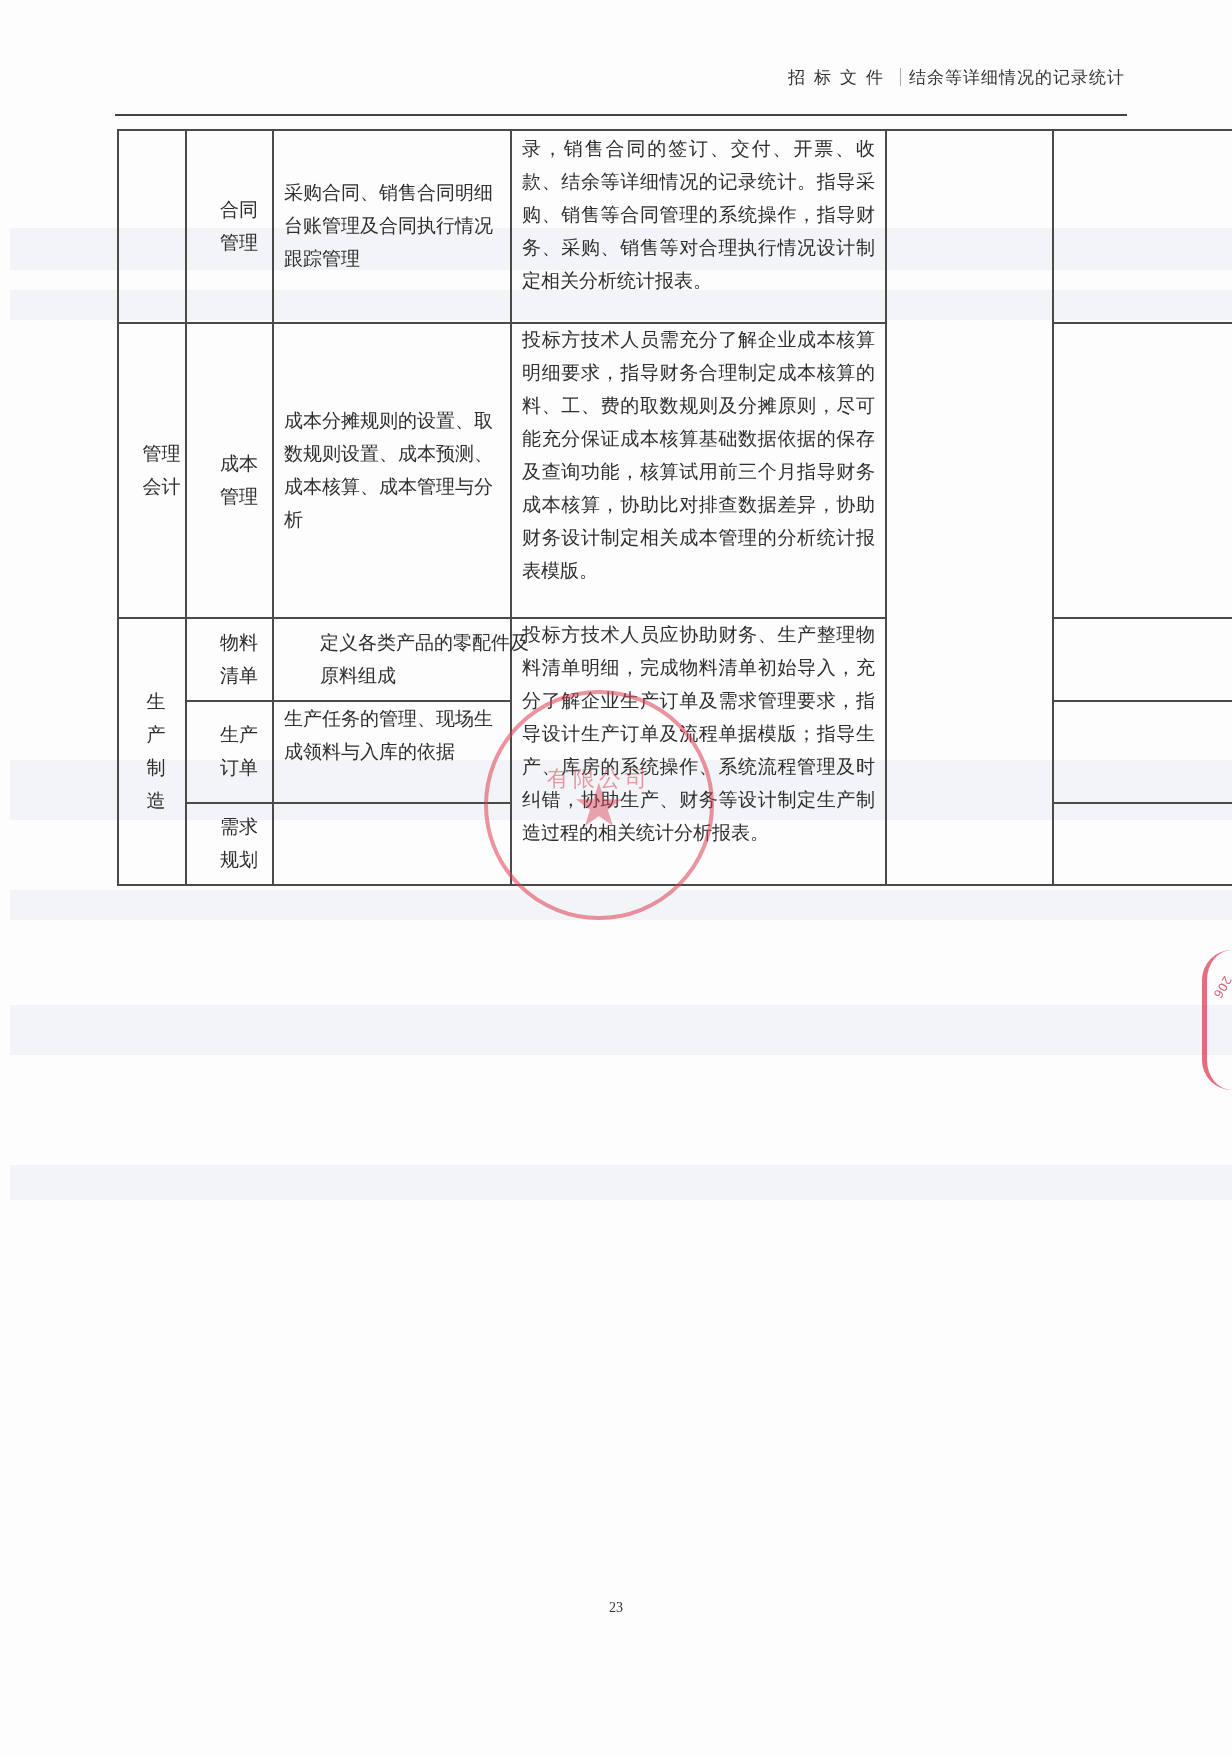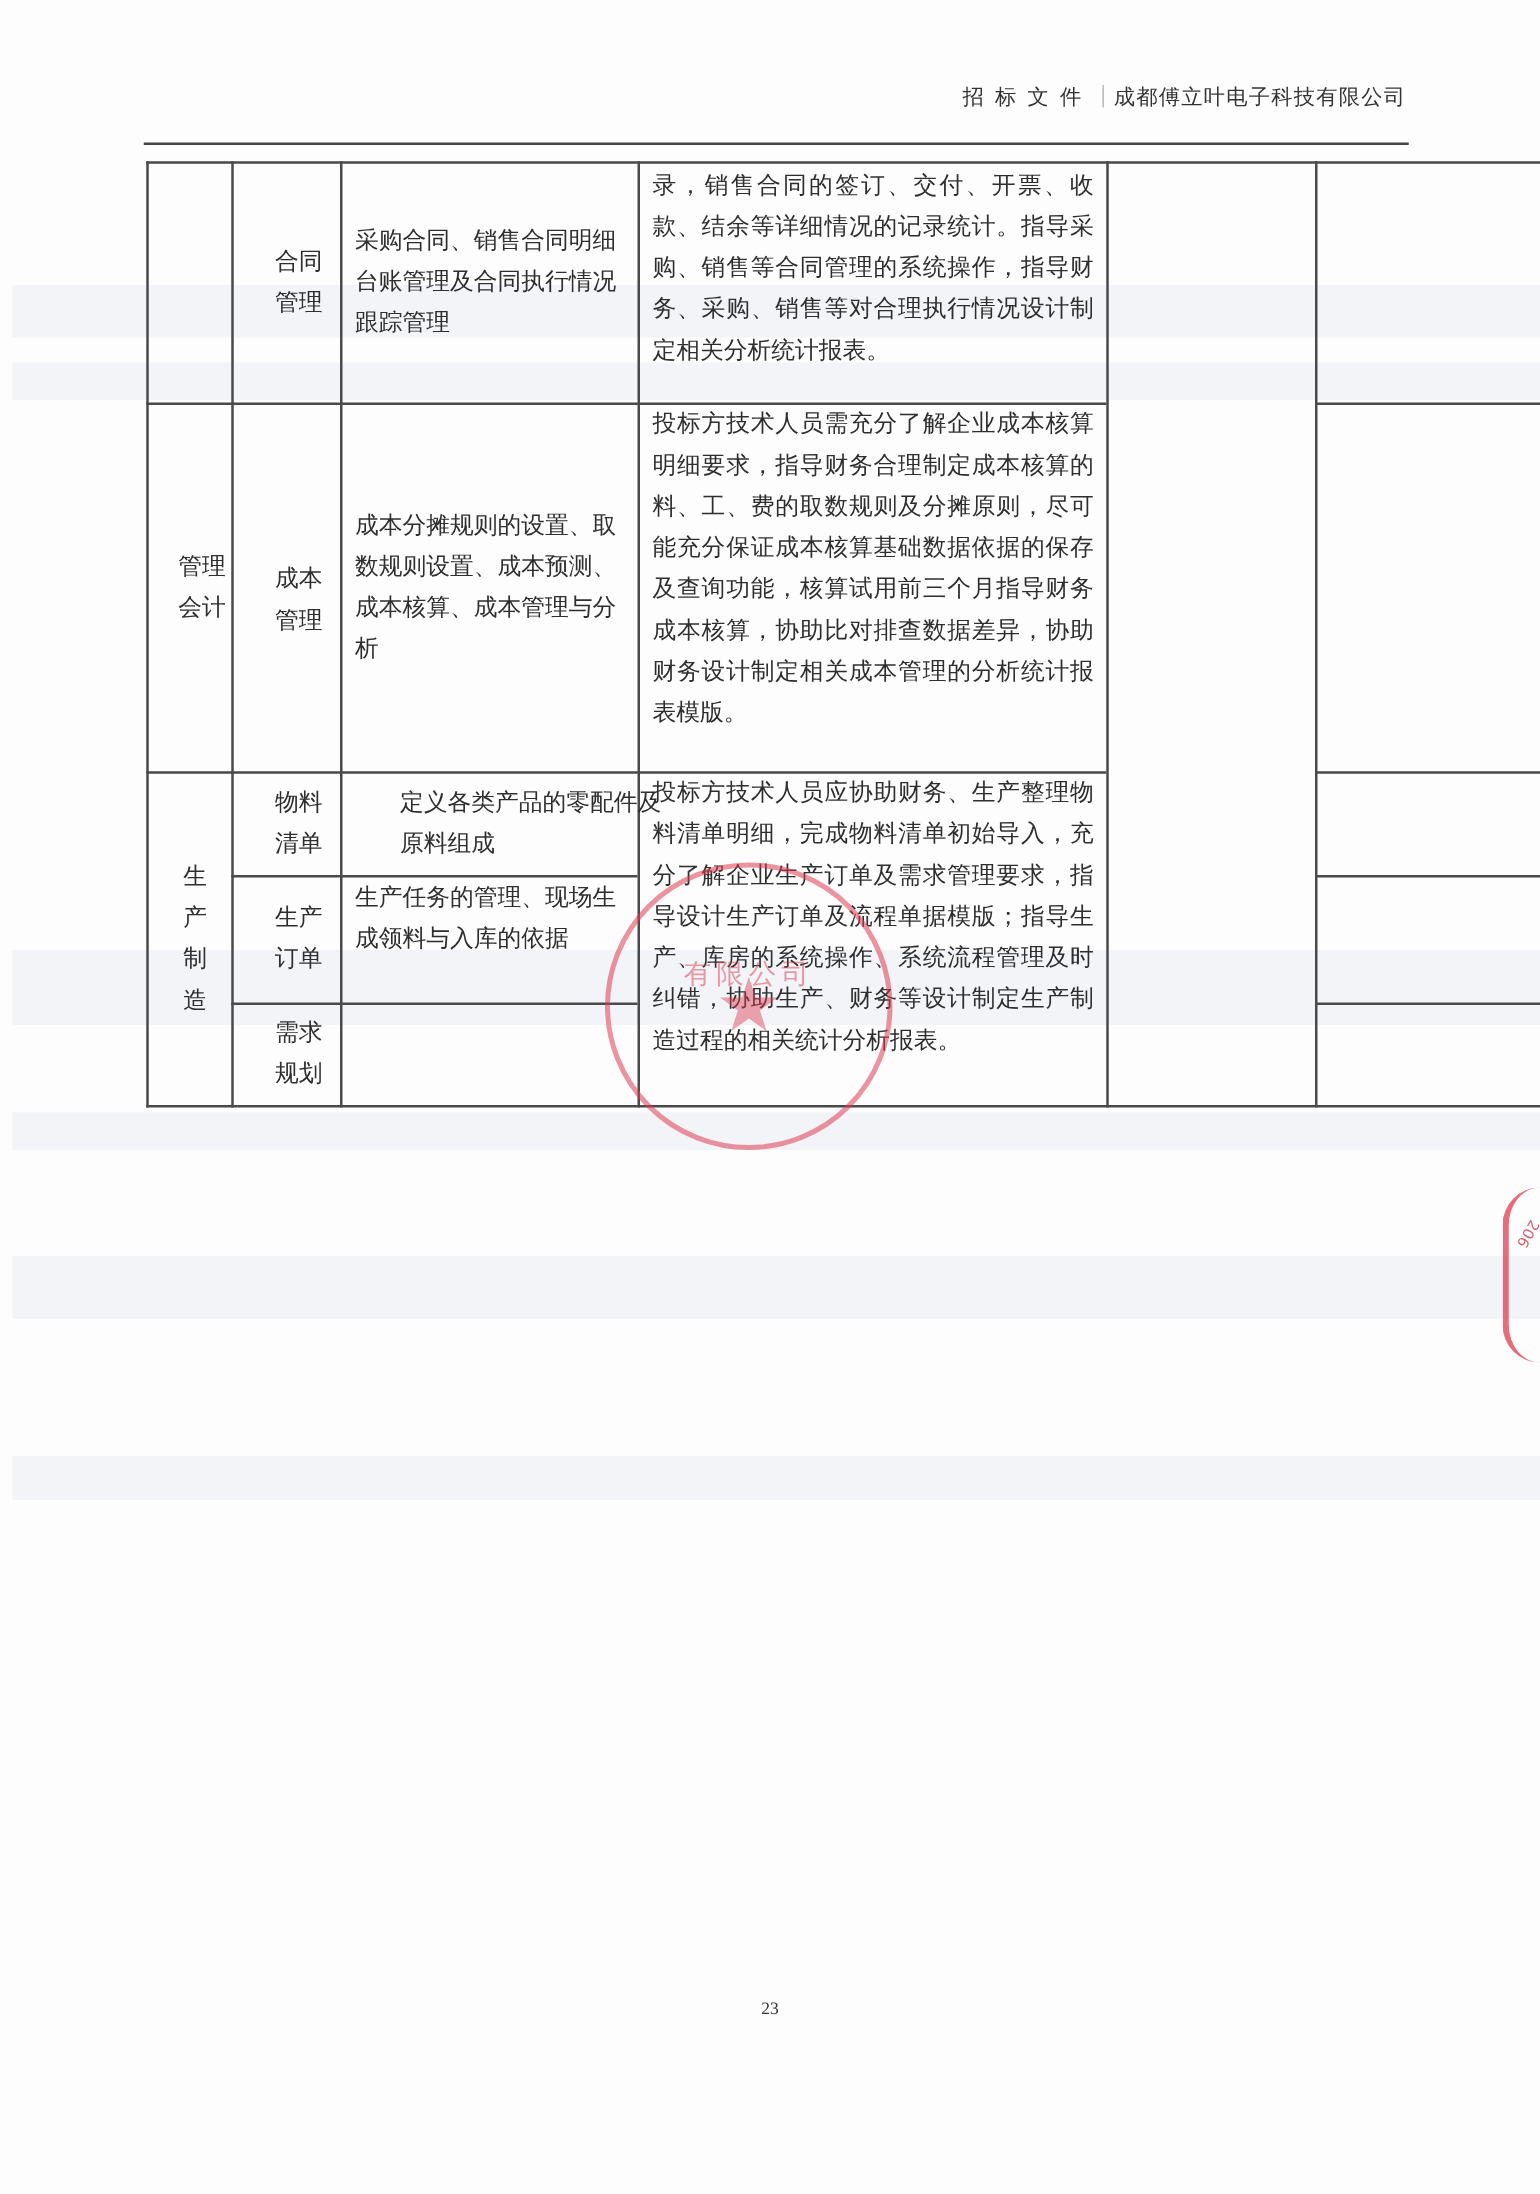--- a/index.html
+++ b/index.html
@@ -65,21 +65,21 @@
 <body>
 
 <div class="scan-band" style="top:228px;height:42px;"></div>
 <div class="scan-band" style="top:290px;height:30px;"></div>
 <div class="scan-band" style="top:760px;height:60px;"></div>
 <div class="scan-band" style="top:890px;height:30px;"></div>
 <div class="scan-band" style="top:1005px;height:50px;"></div>
 <div class="scan-band" style="top:1165px;height:35px;"></div>
 
 <div class="header-text">
-  <span class="doc-type">招标文件</span><span class="sep"></span><span>成都傅立叶电子科技有限公司</span>
+  <span class="doc-type">招标文件</span><span class="sep"></span><span>结余等详细情况的记录统计</span>
 </div>
 <div class="header-rule"></div>
 
 <div class="tbl">
 
   <div class="line-h" style="top:129px;left:117px;width:1115px;"></div>
   <div class="line-h" style="top:322px;left:117px;width:768px;"></div>
   <div class="line-h" style="top:322px;left:1052px;width:180px;"></div>
   <div class="line-h" style="top:617px;left:117px;width:768px;"></div>
   <div class="line-h" style="top:617px;left:1052px;width:180px;"></div>

